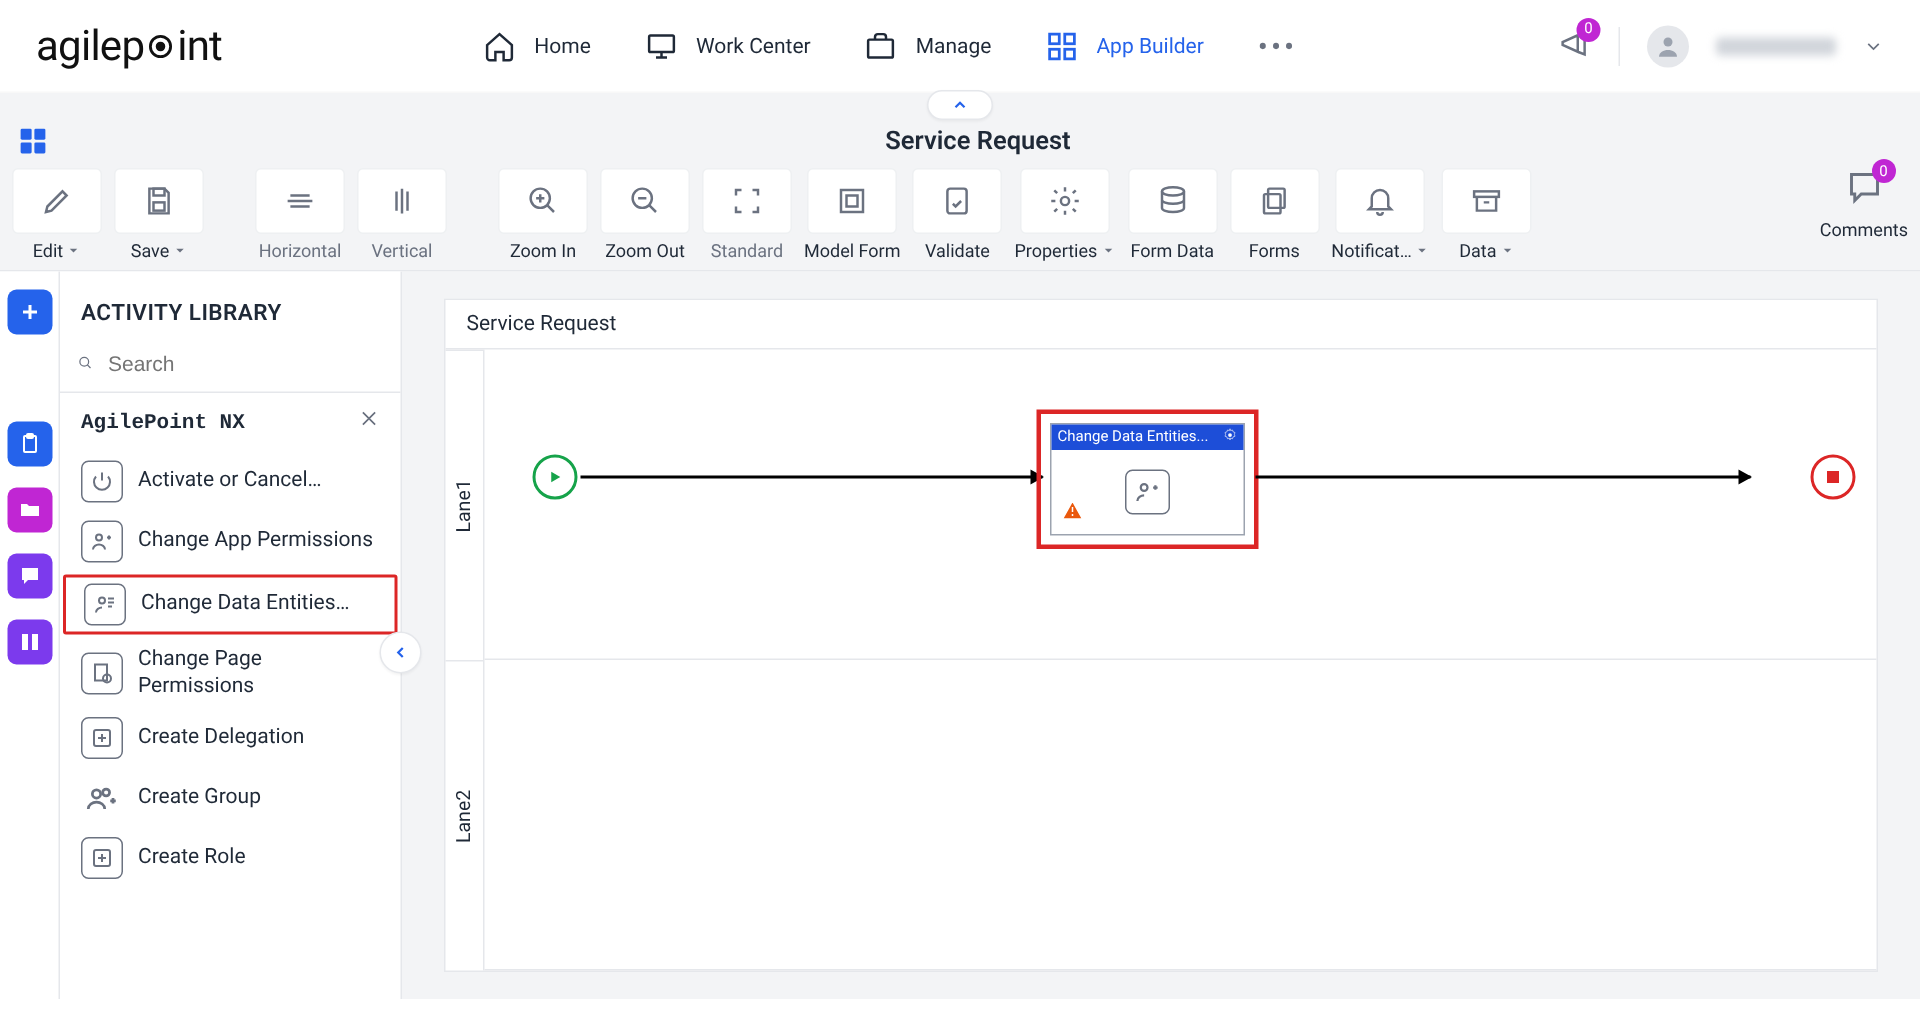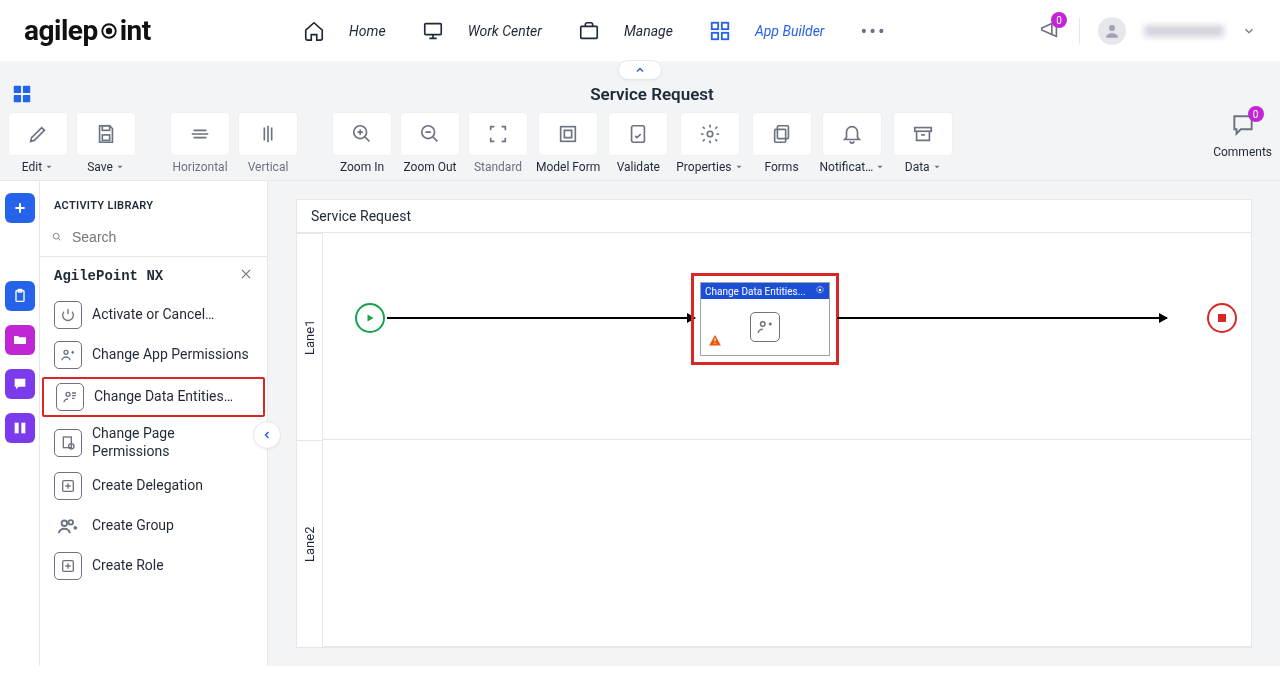--- a/index.html
+++ b/index.html
@@ -26,40 +26,39 @@
   
   .topbar {
     display: flex;
     align-items: center;
     height: 62px;
     padding: 0 24px;
     border-bottom: 1px solid #f8f8f8;
   }
   .logo {
     font-size: 28px;
-    font-weight: 700;
+    font-weight: 400;
     letter-spacing: -0.5px;
     color: #111;
     display: flex;
     align-items: center;
   }
   .logo svg { margin: 0 2px; }
   .nav {
     flex: 1;
     display: flex;
     justify-content: center;
     gap: 36px;
   }
   .nav-item {
     display: flex;
     align-items: center;
-    gap: 24px;
+    gap: 12px;
     color: var(--text);
     cursor: pointer;
-    font-style: italic;
   }
   .nav-item.active { color: var(--blue); }
   .nav-item svg { width: 22px; height: 22px; }
   .nav-right {
     display: flex;
     align-items: center;
     gap: 18px;
   }
   .more-dots { color: var(--muted); font-size: 20px; letter-spacing: 2px; cursor:pointer;}
   .bell { position: relative; cursor:pointer; }
@@ -179,21 +178,21 @@
   
   .libpanel {
     width: 228px;
     background:#fff;
     border-right:1px solid var(--border);
     display:flex;flex-direction:column;
     position:relative;
   }
   .libhead {
     padding: 18px 14px 10px 14px;
-    font-weight:600; letter-spacing:0.3px; font-size:11px;
+    font-weight:600; letter-spacing:0.3px; font-size:15px;
   }
   .libsearch {
     padding: 6px 12px 10px 12px;
     border-bottom:1px solid var(--border);
     display:flex;align-items:center;gap:8px;color:var(--muted);
   }
   .libsearch input {
     border:none; outline:none; flex:1; font-size:14px;
   }
   .libgroup {
@@ -502,20 +501,31 @@
           <svg width="22" height="22" viewBox="0 0 24 24" fill="none" stroke="currentColor" stroke-width="1.8">
             <circle cx="12" cy="12" r="3"></circle>
             <path d="M12 2v3M12 19v3M4.2 4.2l2.1 2.1M17.7 17.7l2.1 2.1M2 12h3M19 12h3M4.2 19.8l2.1-2.1M17.7 6.3l2.1-2.1"></path>
           </svg>
         </div>
       <div class="tlabel">
           <span>Properties</span>
           <svg width="10" height="10" viewBox="0 0 24 24" fill="currentColor">
             <path d="M6 9l6 6 6-6z"></path>
           </svg>
+        </div>
+    </div>
+    <div class="tcol">
+      <div class="tbtn">
+          <svg width="22" height="22" viewBox="0 0 24 24" fill="none" stroke="currentColor" stroke-width="1.8">
+            <ellipse cx="12" cy="5" rx="8" ry="3"></ellipse>
+            <path d="M4 5v6c0 1.7 3.6 3 8 3s8-1.3 8-3V5M4 11v6c0 1.7 3.6 3 8 3s8-1.3 8-3v-6"></path>
+          </svg>
+        </div>
+      <div class="tlabel">
+          <span>Form Data</span>
         </div>
     </div>
     <div class="tcol">
       <div class="tbtn">
           <svg width="22" height="22" viewBox="0 0 24 24" fill="none" stroke="currentColor" stroke-width="1.8">
             <rect x="7" y="3" width="12" height="14" rx="1"></rect>
             <rect x="4" y="7" width="12" height="14" rx="1"></rect>
           </svg>
         </div>
       <div class="tlabel">

